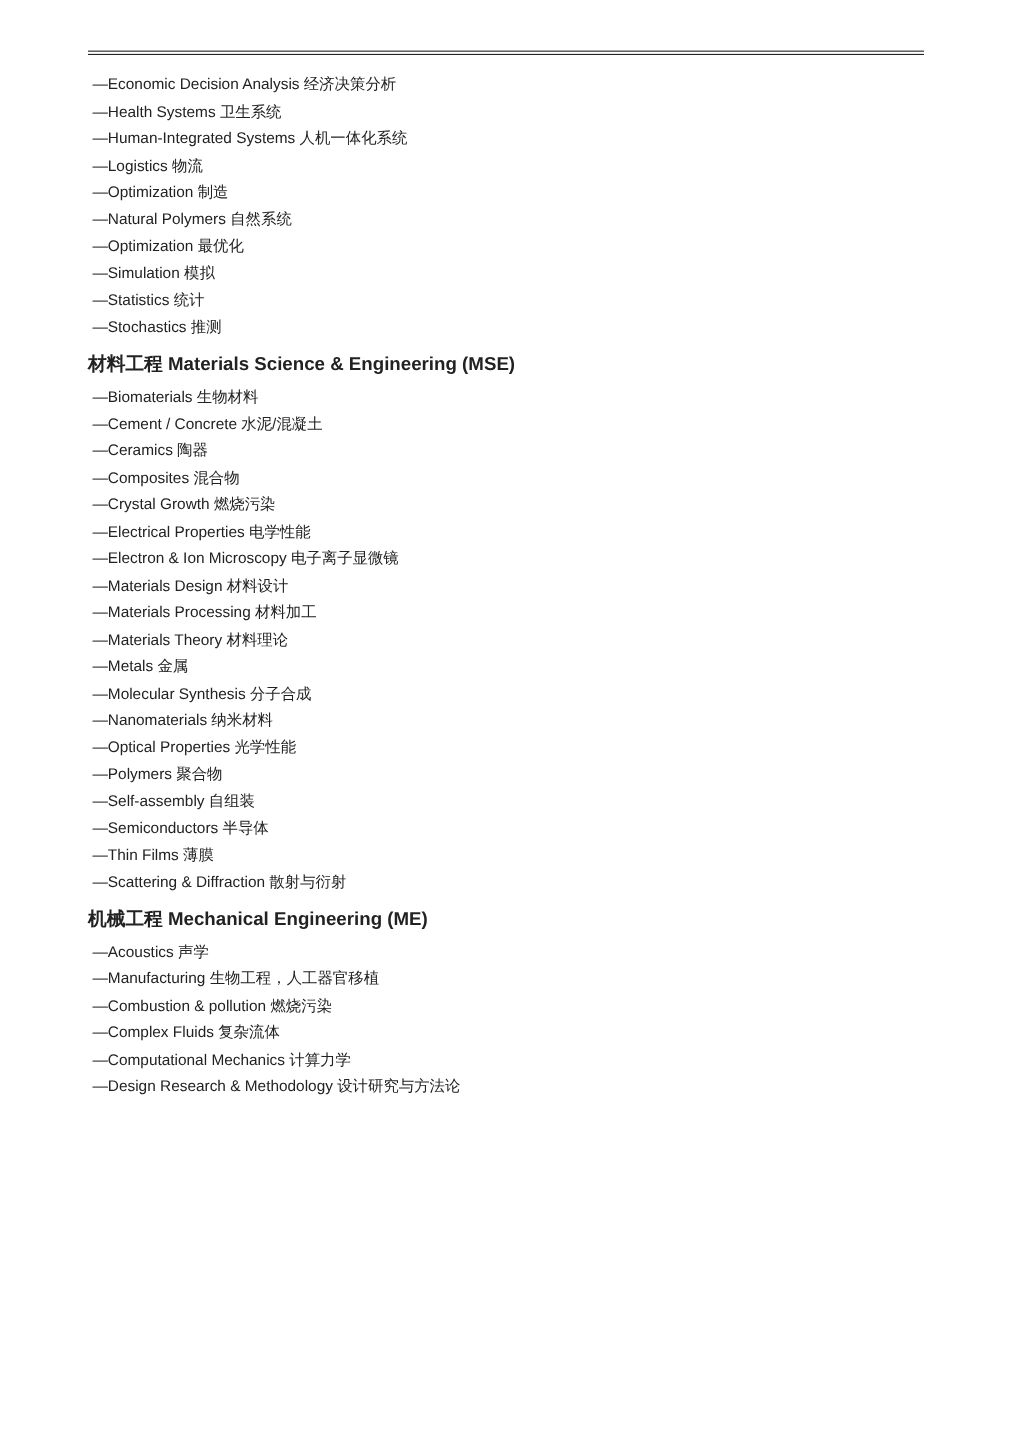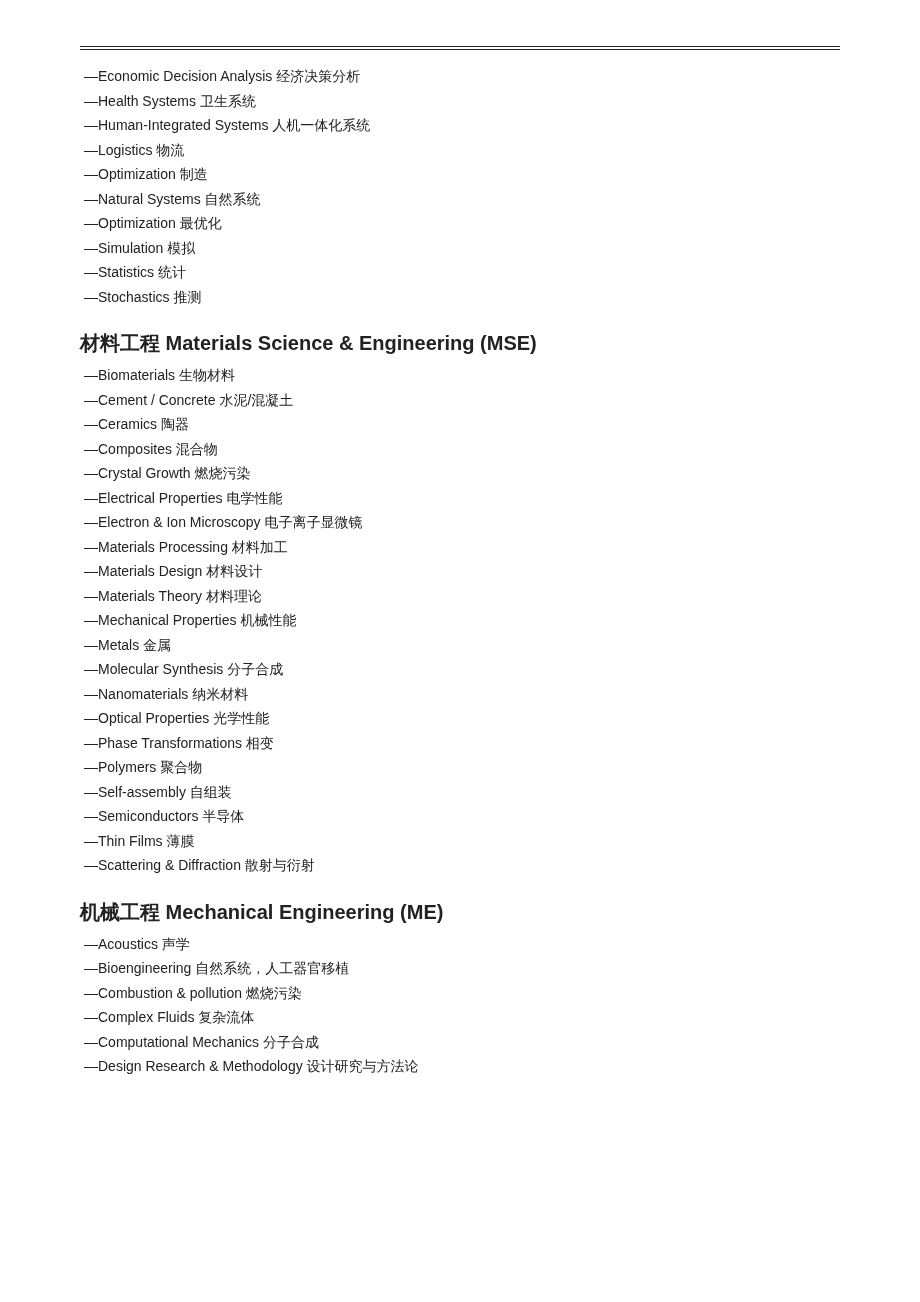--- a/index.html
+++ b/index.html
@@ -32,22 +32,22 @@
       border-top: 1px solid #222222;
       margin-bottom: 14px;
     }
     .list-item {
       font-size: 14px;
       line-height: 1.75;
       padding-left: 4px;
     }
     .section-header {
       font-weight: bold;
-      font-size: 20px;
-      margin-top: 21px;
+      font-size: 17px;
+      margin-top: 10px;
       margin-bottom: 6px;
     }
     .section-items {
       margin-bottom: 4px;
     }
   </style>
 </head>
 <body>
 
 <p class="intro-text"></p>
@@ -55,57 +55,55 @@
 
 <hr class="divider">
 <hr class="divider2">
 
 <div class="section-items" id="ie-items">
 <p class="list-item">—Economic Decision Analysis  经济决策分析</p>
     <p class="list-item">—Health Systems    卫生系统</p>
     <p class="list-item">—Human-Integrated Systems    人机一体化系统</p>
     <p class="list-item">—Logistics    物流</p>
     <p class="list-item">—Optimization  制造</p>
-    <p class="list-item">—Natural Systems  自然系统</p>
+    <p class="list-item">—Natural Polymers  自然系统</p>
     <p class="list-item">—Optimization  最优化</p>
     <p class="list-item">—Simulation  模拟</p>
     <p class="list-item">—Statistics  统计</p>
     <p class="list-item">—Stochastics  推测</p>
   </div>
 
 <div id="mse">
   <div class="section-header">材料工程 Materials Science &amp; Engineering (MSE)</div>
   <div class="section-items">
       <p class="list-item">—Biomaterials    生物材料</p>
       <p class="list-item">—Cement / Concrete    水泥/混凝土</p>
       <p class="list-item">—Ceramics  陶器</p>
       <p class="list-item">—Composites    混合物</p>
       <p class="list-item">—Crystal Growth    燃烧污染</p>
       <p class="list-item">—Electrical Properties  电学性能</p>
       <p class="list-item">—Electron &amp; Ion Microscopy  电子离子显微镜</p>
+      <p class="list-item">—Materials Design  材料设计</p>
       <p class="list-item">—Materials Processing    材料加工</p>
-      <p class="list-item">—Materials Design  材料设计</p>
       <p class="list-item">—Materials Theory    材料理论</p>
-      <p class="list-item">—Mechanical Properties  机械性能</p>
       <p class="list-item">—Metals  金属</p>
       <p class="list-item">—Molecular Synthesis  分子合成</p>
       <p class="list-item">—Nanomaterials  纳米材料</p>
       <p class="list-item">—Optical Properties  光学性能</p>
-      <p class="list-item">—Phase Transformations  相变</p>
       <p class="list-item">—Polymers  聚合物</p>
       <p class="list-item">—Self-assembly  自组装</p>
       <p class="list-item">—Semiconductors  半导体</p>
       <p class="list-item">—Thin Films  薄膜</p>
       <p class="list-item">—Scattering &amp; Diffraction  散射与衍射</p>
     </div>
 </div>
 
 <div id="me">
   <div class="section-header">机械工程 Mechanical Engineering (ME)</div>
   <div class="section-items">
       <p class="list-item">—Acoustics    声学</p>
-      <p class="list-item">—Bioengineering    自然系统，人工器官移植</p>
+      <p class="list-item">—Manufacturing    生物工程，人工器官移植</p>
       <p class="list-item">—Combustion &amp; pollution    燃烧污染</p>
       <p class="list-item">—Complex Fluids    复杂流体</p>
-      <p class="list-item">—Computational Mechanics    分子合成</p>
+      <p class="list-item">—Computational Mechanics    计算力学</p>
       <p class="list-item">—Design Research &amp; Methodology    设计研究与方法论</p>
     </div>
 </div>
 
 </body></html>

